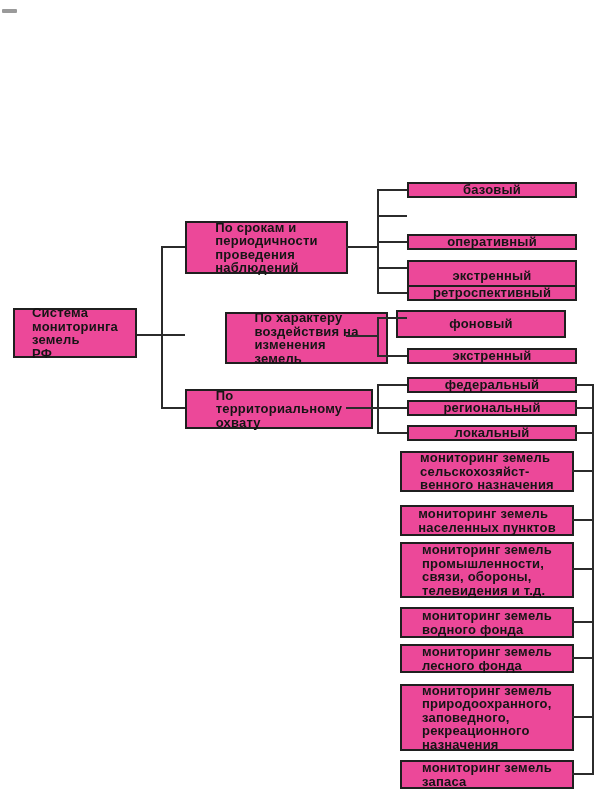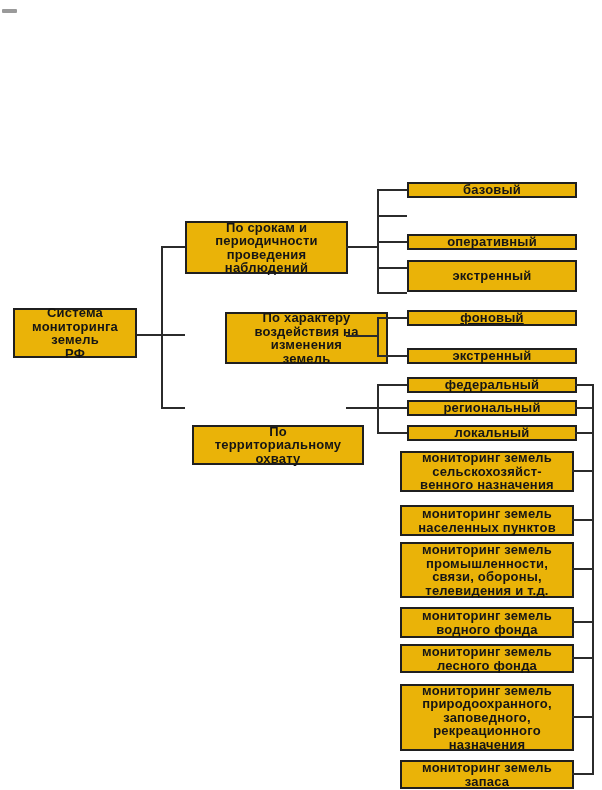--- a/index.html
+++ b/index.html
@@ -8,25 +8,24 @@
     width: 602px;
     height: 790px;
     background: #ffffff;
     font-family: "Liberation Sans", sans-serif;
     overflow: hidden;
   }
   .box {
     position: absolute;
     box-sizing: border-box;
     border: 2px solid #1f1f1f;
-    background: #eab308;
+    background: #ec4899;
     display: flex;
     align-items: center;
     justify-content: center;
-    text-align: center;
     white-space: pre-line;
     font-weight: 700;
     font-size: 13px;
     line-height: 13.5px;
     color: #151515;
     letter-spacing: 0.2px;
   }
   .ln { position: absolute; background: #2b2b2b; }
   .h { height: 2px; }
   .v { width: 2px; }
@@ -34,29 +33,29 @@
     position: absolute;
     left: 2px; top: 9px;
     width: 15px; height: 4px;
     background: #9a9a9a;
     border-radius: 1px;
   }
   
   #root-box   { left: 13px;  top: 308px; width: 124px; height: 50px; }
   #branch1    { left: 185px; top: 221px; width: 163px; height: 53px; }
   #branch2    { left: 185px; top: 312px; width: 163px; height: 52px; margin-left: 40px; }
-  #branch3    { left: 192px; top: 389px; width: 172px; height: 40px; margin-top: 36px; }
+  #branch3    { left: 185px; top: 389px; width: 188px; height: 40px; }
   
   #leaf-basic         { left: 407px; top: 182px; width: 170px; height: 16px; }
   #leaf-periodic      { left: 407px; top: 208px; width: 170px; height: 16px; }
   #leaf-operative     { left: 407px; top: 234px; width: 170px; height: 16px; }
   #leaf-emergency     { left: 407px; top: 260px; width: 170px; height: 32px; }
   #leaf-retrospective { left: 407px; top: 285px; width: 170px; height: 16px; }
   
-  #leaf-background { left: 407px; top: 310px; width: 170px; height: 16px; text-decoration: underline; }
+  #leaf-background { left: 396px; top: 310px; width: 170px; height: 28px; }
   #leaf-impact     { left: 407px; top: 348px; width: 170px; height: 16px; }
   
   #leaf-federal  { left: 407px; top: 377px; width: 170px; height: 16px; }
   #leaf-regional { left: 407px; top: 400px; width: 170px; height: 16px; }
   #leaf-local    { left: 407px; top: 425px; width: 170px; height: 16px; }
   
   #mon-agri     { left: 400px; top: 451px; width: 174px; height: 41px; }
   #mon-settle   { left: 400px; top: 505px; width: 174px; height: 31px; }
   #mon-industry { left: 400px; top: 542px; width: 174px; height: 56px; }
   #mon-water    { left: 400px; top: 607px; width: 174px; height: 31px; }
@@ -84,20 +83,21 @@
 воздействия на
 изменения
 земель</div>
   <div class="box" id="branch3">По
 территориальному
 охвату</div>
 
   <div class="box" id="leaf-basic">базовый</div>
   <div class="box" id="leaf-operative">оперативный</div>
   <div class="box" id="leaf-emergency">экстренный</div>
+  <div class="box" id="leaf-retrospective">ретроспективный</div>
 
   <div class="box" id="leaf-background">фоновый</div>
   <div class="box" id="leaf-impact">экстренный</div>
 
   <div class="box" id="leaf-federal">федеральный</div>
   <div class="box" id="leaf-regional">региональный</div>
   <div class="box" id="leaf-local">локальный</div>
 
   <div class="box" id="mon-agri">мониторинг земель
 сельскохозяйст-

